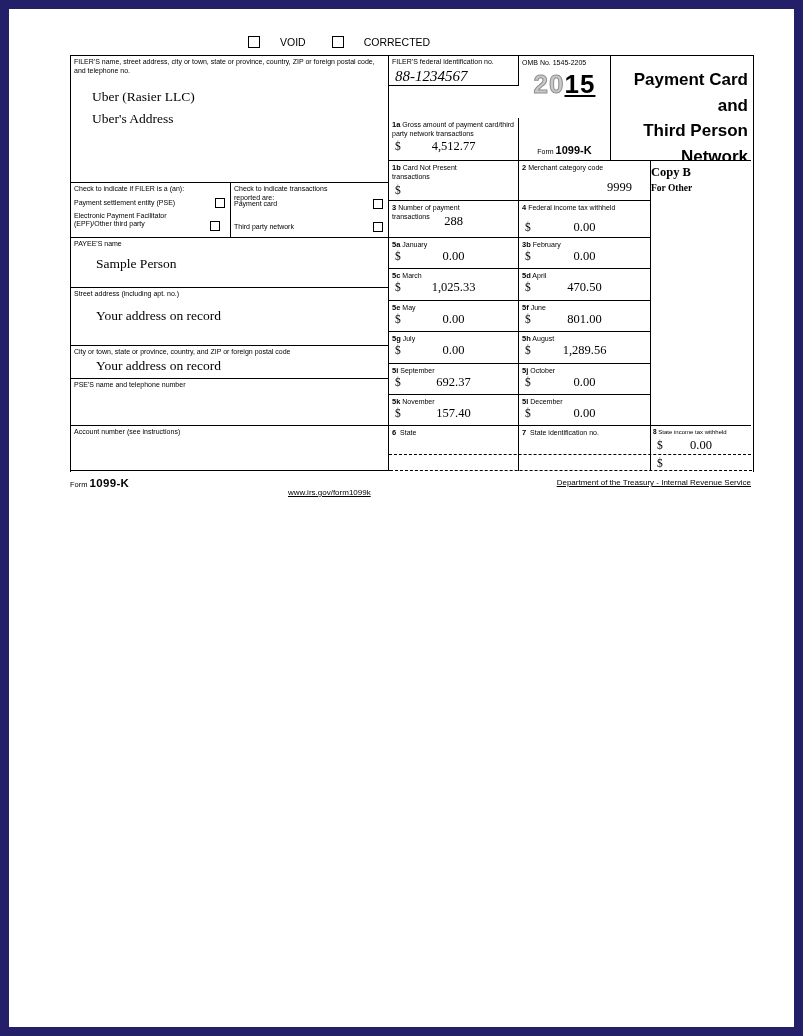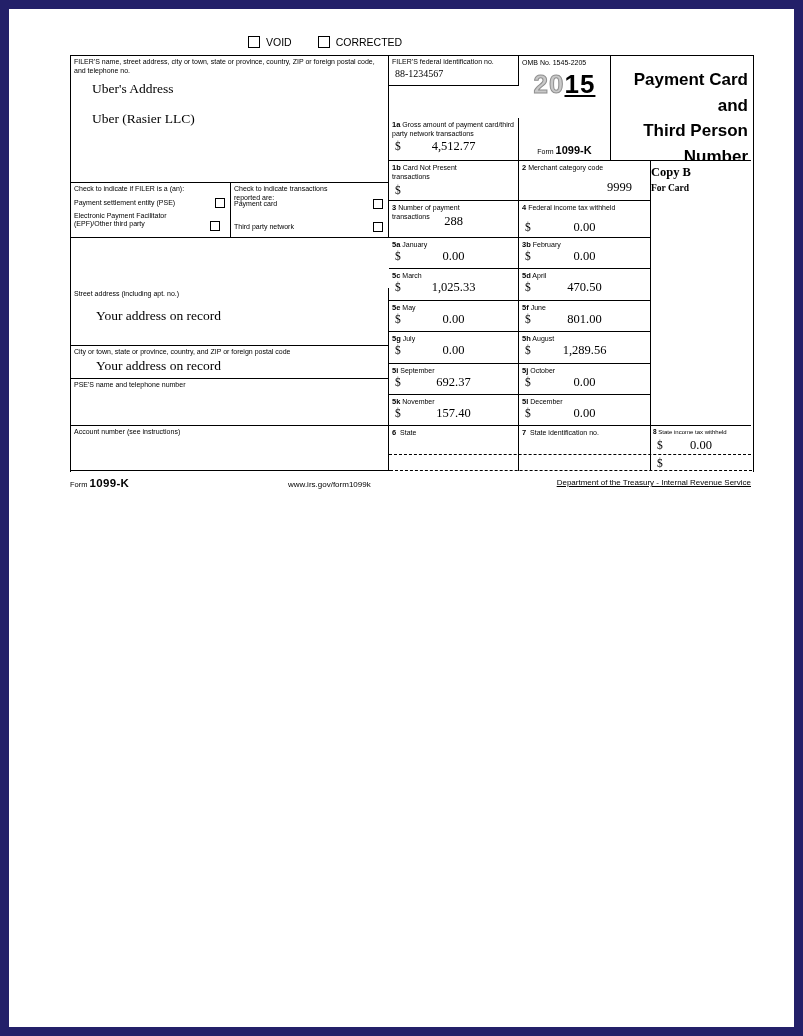--- a/index.html
+++ b/index.html
@@ -2,31 +2,31 @@
 <html><head>
 <meta charset="utf-8">
 <style>
   * { margin:0; padding:0; box-sizing:border-box; }
   html,body { width:803px; height:1036px; }
   body { background:#232069; position:relative; font-family:"Liberation Sans", sans-serif; color:#000; }
   .sheet { position:absolute; left:9px; top:9px; width:785px; height:1018px; background:#fff; }
 
   .voidrow { position:absolute; left:239px; top:27px; display:flex; align-items:center; font-size:10.5px; }
   .voidrow .box { width:12px; height:12px; border:1.3px solid #000; margin-right:6px; background:#fff; }
-  .voidrow .grp { display:flex; align-items:center; margin-right:26px; }
+  .voidrow .grp { display:flex; align-items:center; margin-right:26px;gap:14px; }
 
   .f { position:absolute; left:61px; top:46px; width:684px; height:417px; border:1.5px solid #000; border-bottom:none; }
   .cell { position:absolute; overflow:hidden; }
   .br { border-right:1.5px solid #000; }
   .bb { border-bottom:1.5px solid #000; }
 
   .lab { font-size:7px; line-height:1.22; padding:2px 3px 0 3px; }
   .bnum { font-weight:700; font-size:7.5px; }
   .entry { font-family:"Liberation Serif","DejaVu Serif",serif; font-size:13.5px; }
-  .midval { font-family:"Liberation Serif","DejaVu Serif",serif; font-size:10px; margin:1px 0 0 6px; }
+  .midval { font-family:"Liberation Serif","DejaVu Serif",serif; font-size:15px; margin:1px 0 0 6px;font-style:italic; }
   .amtrow { position:relative; text-align:center; font-family:"Liberation Serif","DejaVu Serif",serif; font-size:12.5px; height:15px; line-height:15px; }
   .dollar { position:absolute; left:6px; font-size:11.5px; }
 
   .chk { width:10px; height:10px; border:1.2px solid #000; background:#fff; position:absolute; right:2px; }
   .opt { position:absolute; left:3px; right:3px; font-size:7px; line-height:1.2; }
 
   .ombl { font-size:7px; padding:3px 2px 0 3px; }
   .year { text-align:center; margin-top:3px; font-weight:700; font-size:26px; letter-spacing:1px; }
   .y20 { color:#c9c9c9; -webkit-text-stroke:1px #8f8f8f; }
   .y15 { color:#000000;text-decoration:underline; }
@@ -43,21 +43,21 @@
   .bsolid { position:absolute; left:0; top:414px; width:319px; border-top:1.5px solid #000; }
   .bdash { position:absolute; left:319px; top:414px; width:362px; border-top:1.5px dashed #000; }
 
   .box8lab { font-size:6px; padding:2px 1px 0 2px; }
   .box8lab .bnum { font-size:6.5px; }
   .b8d2 { position:absolute; top:31px; left:6px; font-family:"Liberation Serif",serif; font-size:11.5px; }
 
   .footer { position:absolute; left:61px; top:466px; width:681px; height:18px; font-size:8px; }
   .footer .fl { position:absolute; left:0; top:2px; font-size:7.5px; }
   .footer .fl b { font-size:11.5px; letter-spacing:0.3px; }
-  .footer .url { position:absolute; left:218px; top:5px; }
+  .footer .url { position:absolute; left:218px; top:13px;text-decoration:underline; }
   .footer .dept { position:absolute; right:0; top:3px;text-decoration:underline; }
 </style>
 </head>
 <body>
 
 <div class="sheet">
 
   <div class="voidrow">
     <div class="grp">
       <span class="box"></span>
@@ -66,22 +66,22 @@
     <div class="grp">
       <span class="box"></span>
       <span>CORRECTED</span>
     </div>
   </div>
 
   <div class="f">
 
     <div class="cell br bb" style="left:0;top:0;width:318px;height:127px">
       <div class="lab">FILER'S name, street address, city or town, state or province, country, ZIP or foreign postal code, and telephone no.</div>
+      <div class="entry" style="margin:14px 0 0 21px">Uber (Rasier LLC)</div>
       <div class="entry" style="margin:6px 0 0 21px">Uber's Address</div>
-      <div class="entry" style="margin:14px 0 0 21px">Uber (Rasier LLC)</div>
     </div>
 
     <div class="cell br bb" style="left:318px;top:0;width:130px;height:30px">
       <div class="lab">FILER'S federal identification no.</div>
       <div class="midval">88-1234567</div>
     </div>
 
 
     <div class="cell br bb" style="left:318px;top:62px;width:130px;height:43px">
       <div class="lab"><span class="bnum">1a</span> <span>Gross amount of payment card/third party network transactions</span></div>
@@ -90,39 +90,39 @@
 
     <div class="cell br bb" style="left:448px;top:0;width:92px;height:105px">
       <div class="ombl">OMB No. 1545-2205</div>
       <div class="year"><span class="y20">20</span><span class="y15">15</span></div>
       <div class="ombform"><span>Form</span>&nbsp;<b>1099-K</b></div>
     </div>
 
     <div class="cell bb titlebox" style="left:540px;top:0;width:140px;height:105px">
       <div>Payment Card and</div>
       <div>Third Person</div>
-      <div>Number</div>
+      <div>Network</div>
       <div>Transactions</div>
     </div>
 
     <div class="cell br bb" style="left:318px;top:105px;width:130px;height:40px">
       <div class="lab" style="width:100px"><span class="bnum">1b</span> <span>Card Not Present transactions</span></div>
       <div class="amtrow" style="text-align:left;margin-top:2px">
           <span class="dollar">$</span>
         </div>
     </div>
 
     <div class="cell br bb" style="left:448px;top:105px;width:132px;height:40px">
       <div class="lab"><span class="bnum">2</span> <span>Merchant category code</span></div>
       <div class="amtrow" style="text-align:right;padding-right:18px;margin-top:7px">9999</div>
     </div>
 
     <div class="cell bb copyb" style="left:580px;top:105px;width:100px;height:265px">
       <div class="c1">Copy B</div>
-      <div class="c2">For Card</div>
+      <div class="c2">For Other</div>
     </div>
 
     <div class="cell br bb" style="left:0;top:127px;width:160px;height:55px">
       <div class="lab">Check to indicate if FILER is a (an):</div>
       <div class="opt" style="top:16px">
         <span>Payment settlement entity (PSE)</span>
         <span class="chk" style="top:-1px"></span>
       </div>
       <div class="opt" style="top:29px;width:148px">
         <span style="display:inline-block;width:128px">Electronic Payment Facilitator (EPF)/Other third party</span>
@@ -145,20 +145,24 @@
     <div class="cell br bb" style="left:318px;top:145px;width:130px;height:37px">
       <div class="lab" style="width:105px"><span class="bnum">3</span> <span>Number of payment transactions</span></div>
       <div class="amtrow" style="position:absolute;top:13px;left:0;right:0">288</div>
     </div>
 
     <div class="cell br bb" style="left:448px;top:145px;width:132px;height:37px">
       <div class="lab" style="width:105px"><span class="bnum">4</span> <span>Federal income tax withheld</span></div>
       <div class="amtrow" style="position:absolute;top:19px;left:0;right:0"><span class="dollar">$</span><span>0.00</span></div>
     </div>
 
+    <div class="cell br bb" style="left:0;top:182px;width:318px;height:50px">
+      <div class="lab">PAYEE'S name</div>
+      <div class="entry" style="margin:7px 0 0 25px">Sample Person</div>
+    </div>
 
     <div class="cell br bb" style="left:0;top:232px;width:318px;height:58px">
       <div class="lab">Street address (including apt. no.)</div>
       <div class="entry" style="margin:9px 0 0 25px">Your address on record</div>
     </div>
 
     <div class="cell br bb" style="left:0;top:290px;width:318px;height:33px">
       <div class="lab">City or town, state or province, country, and ZIP or foreign postal code</div>
       <div class="entry" style="margin:1px 0 0 25px">Your address on record</div>
     </div>

